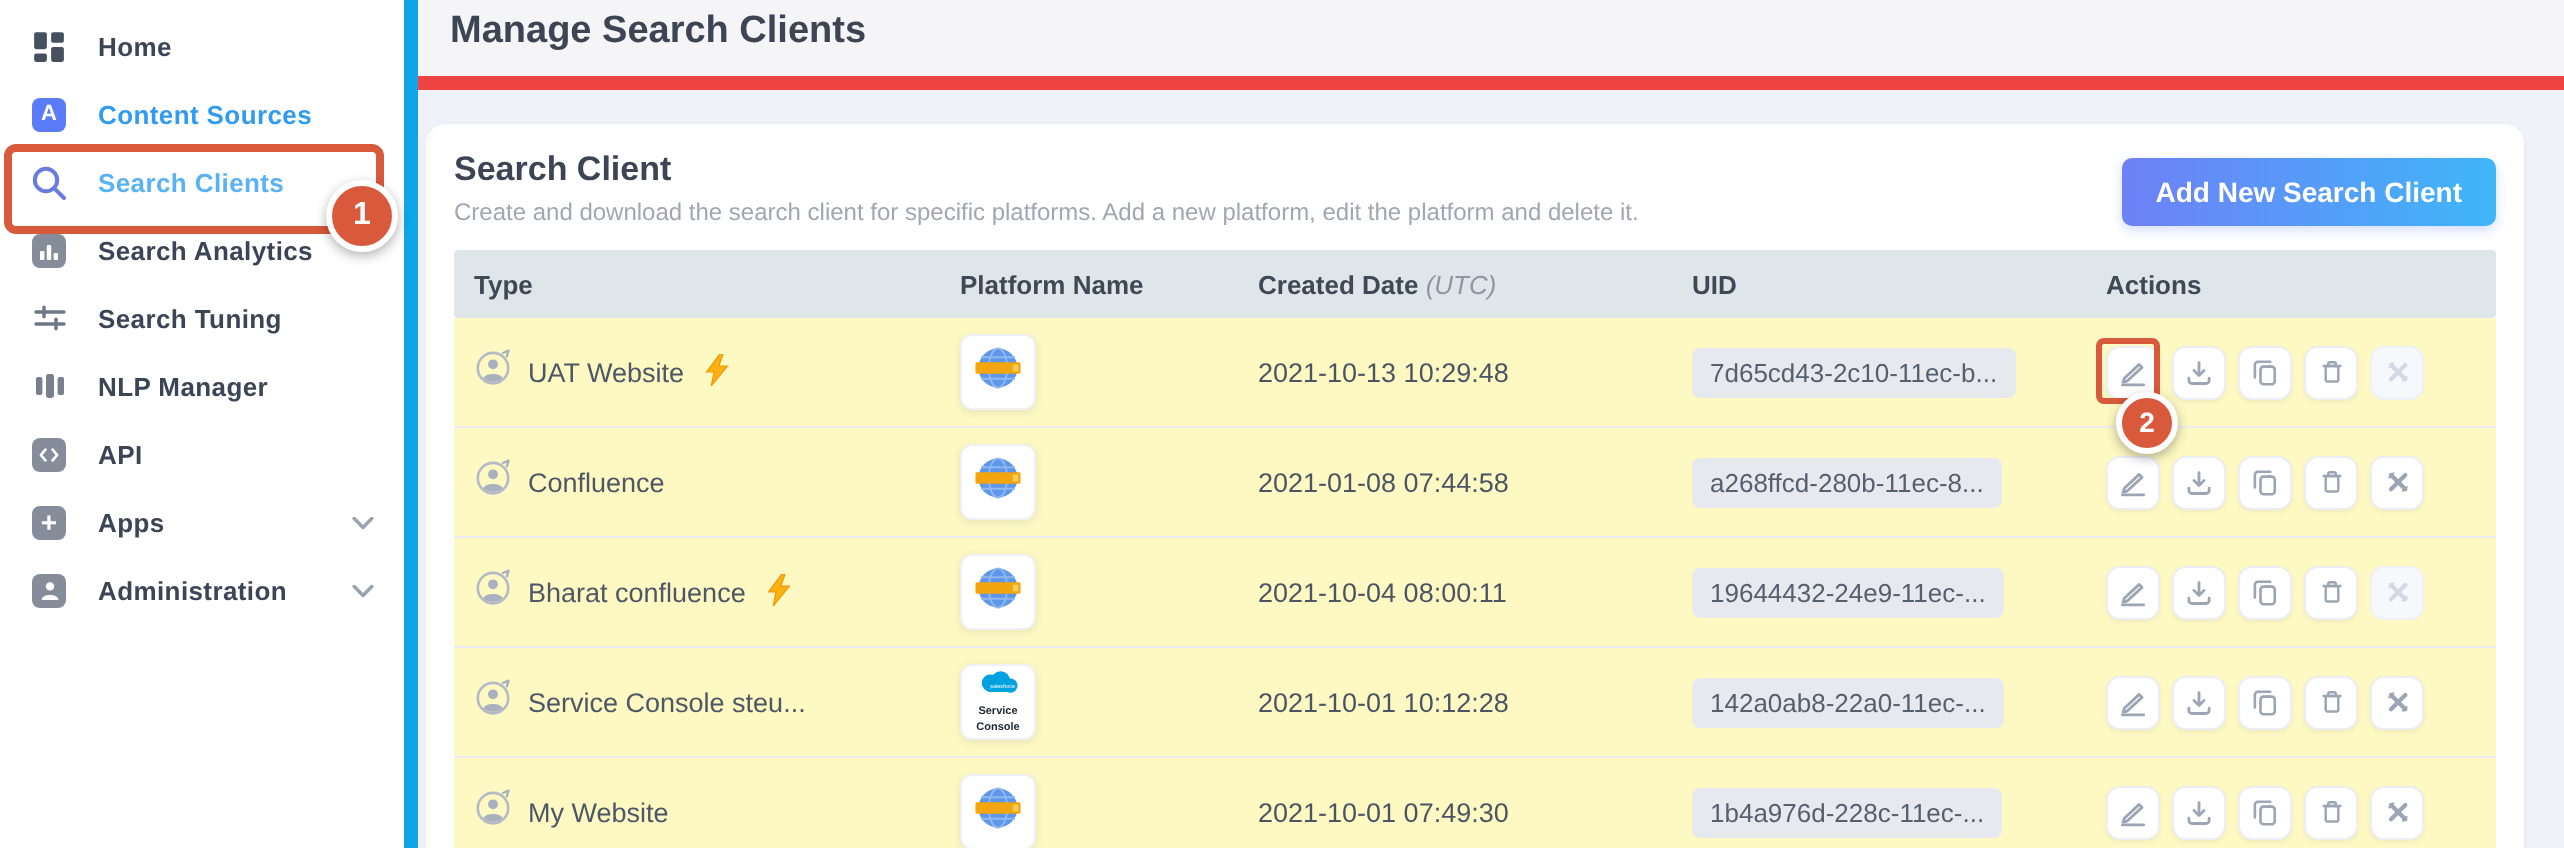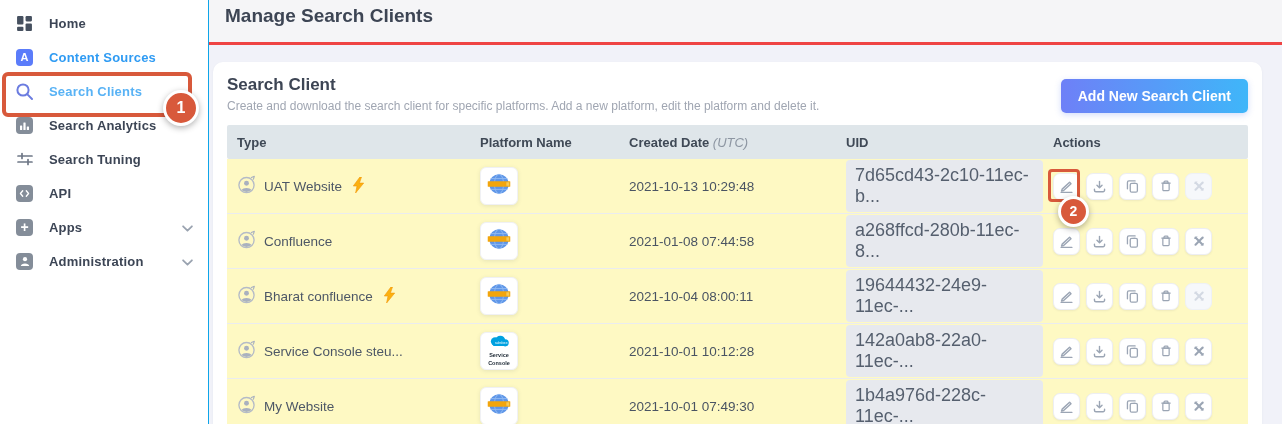--- a/index.html
+++ b/index.html
@@ -1,39 +1,39 @@
 <!DOCTYPE html>
 <html><head>
 <meta charset="utf-8">
 <style>
   * { margin:0; padding:0; box-sizing:border-box; }
   html,body { width:1282px; height:424px; overflow:hidden; font-family:"Liberation Sans", sans-serif; background:#f1f2f9; }
   .app { display:flex; width:1282px; height:424px; }
 
   
-  .sidebar { position:relative; width:209px; background:#ffffff; border-right:1px solid #0ea5e9; padding-top:6px; flex:none; }
+  .sidebar { position:relative; width:209px; background:#ffffff; border-right:7px solid #0ea5e9; padding-top:6px; flex:none; }
   .side-item { display:flex; align-items:center; height:34px; padding:0 14px 0 15px; cursor:pointer; }
   .side-icon { width:19px; height:19px; display:flex; align-items:center; justify-content:center; flex:none; }
   .side-label { margin-left:15px; font-size:13px; font-weight:700; color:#3c4555; letter-spacing:.2px; flex:1; white-space:nowrap; }
   .side-item.c-blue .side-label { color:#2f9bf3; }
   .side-item.c-lightblue .side-label { color:#58b2f5; }
   .side-chevron { width:12px; display:none; }
   .side-item.has-chevron .side-chevron { display:block; }
   .sq { width:17px; height:17px; border-radius:4px; background:#848d99; color:#fff; display:flex; align-items:center; justify-content:center; font-size:11px; font-weight:700; }
   .sq.blue { background:#5b7cfa; }
   .sq.plus { font-size:14px; }
 
   
   .anno-rect-1 { position:absolute; left:2px; top:72px; width:190px; height:45px; border:4px solid #d8593b; border-radius:6px; pointer-events:none; z-index:5; }
   .badge { background:#d8593b; color:#fff; border:3px solid #fff; border-radius:50%; display:flex; align-items:center; justify-content:center; font-weight:700; box-shadow:0 2px 6px rgba(0,0,0,.3); }
   .badge-1 { position:absolute; left:163px; top:90px; width:36px; height:36px; font-size:16px; z-index:6; }
 
   
   .main { flex:1; display:flex; flex-direction:column; background:#f1f2f9; min-width:0; }
-  .page-header { background:#f5f5f7; border-bottom:3px solid #ef4444; padding:5px 20px 8px 16px; height:45px; flex:none; }
+  .page-header { background:#f5f5f7; border-bottom:7px solid #ef4444; padding:5px 20px 8px 16px; height:45px; flex:none; }
   .page-title { font-size:19px; font-weight:700; color:#3d4554; }
   .page-sub { font-size:11.5px; color:#a2a8b4; margin-top:3px; white-space:nowrap; }
 
   .card { background:#fff; border-radius:10px; margin:17px 20px 0 4px; padding:13px 14px; box-shadow:0 1px 3px rgba(40,50,80,.05); flex:1; }
   .card-head { display:flex; justify-content:space-between; align-items:center; }
   .card-title { font-size:17px; font-weight:700; color:#3d4554; }
   .card-sub { font-size:12px; color:#a0a6b2; margin-top:4px; }
   .add-btn { border:none; cursor:pointer; color:#fff; font-family:"Liberation Sans",sans-serif; font-size:14px; font-weight:700; padding:9px 17px; border-radius:5px; background:linear-gradient(90deg,#6e80f7 0%,#3fb6f9 100%); box-shadow:0 2px 6px rgba(80,120,240,.25); margin-top:4px; }
 
   
@@ -46,21 +46,21 @@
   .trow > div { padding-left:10px; }
   .td-name { display:flex; align-items:center; gap:8px; }
   .td-name .nm { font-size:13.5px; color:#4d5766; }
   .bolt { display:none; margin-left:2px; margin-top:2px; }
   .trow.boosted .bolt { display:inline-block; }
   .type-box { width:38px; height:38px; background:#fff; border:1px solid #f0f1f4; border-radius:6px; box-shadow:0 1px 4px rgba(60,70,100,.12); display:flex; flex-direction:column; align-items:center; justify-content:center; }
   .type-sf { display:none; text-align:center; line-height:1; }
   .type-sf .sf-cap { font-size:5.5px; font-weight:700; color:#1b2733; margin-top:1px; line-height:1.2; }
   .trow.t-salesforce .type-sf { display:block; }
   .td-date { font-size:13.5px; color:#4a5463; }
-  .uid-pill { display:inline-block; background:#e7e9ee; border-radius:4px; padding:5px 9px; font-size:18px; color:#555f6e; }
+  .uid-pill { display:inline-block; background:#e7e9ee; border-radius:4px; padding:5px 9px; font-size:13px; color:#555f6e; }
   .td-actions { display:flex; align-items:center; gap:6px; }
   .act-btn { width:27px; height:27px; border-radius:7px; border:1px solid #edeef3; background:#fff; box-shadow:0 1px 2px rgba(60,70,100,.08); display:flex; align-items:center; justify-content:center; cursor:pointer; padding:0; }
   .act-btn svg { stroke:#9ba5b4; }
   .act-btn.disabled { background:#f6f8fb; border-color:#eef1f6; box-shadow:none; cursor:default; }
   .act-btn.disabled svg { stroke:#d3d9e3; }
 
   
   .edit-wrap { position:relative; display:inline-flex; }
   .anno-rect-2, .badge-2 { display:none; }
   .edit-wrap.annotated .anno-rect-2 { display:block; position:absolute; left:-5px; top:-4px; width:32px; height:33px; border:3px solid #d8593b; border-radius:4px; pointer-events:none; z-index:4; }
@@ -125,20 +125,31 @@
               <line x1="2" y1="6" x2="16" y2="6"></line>
               <line x1="2" y1="12" x2="16" y2="12"></line>
               <line x1="6" y1="3.6" x2="6" y2="8.4"></line>
               <line x1="12" y1="9.6" x2="12" y2="14.4"></line>
             </svg>
           </span>
     <span class="side-label">Search Tuning</span>
 
   </div>
 
+  <div class="side-item c-default">
+    <span class="side-icon">
+            <svg width="18" height="18" viewBox="0 0 18 18" fill="#78808e">
+              <rect x="2" y="4.5" width="3.2" height="9" rx="1"></rect>
+              <rect x="7" y="3" width="4" height="12" rx="1.2"></rect>
+              <rect x="12.8" y="4.5" width="3.2" height="9" rx="1"></rect>
+            </svg>
+          </span>
+    <span class="side-label">NLP Manager</span>
+
+  </div>
 
   <div class="side-item c-default">
     <span class="side-icon">
             <span class="sq">
               <svg width="11" height="9" viewBox="0 0 12 10" fill="none" stroke="#ffffff" stroke-width="1.5" stroke-linecap="round" stroke-linejoin="round">
                 <path d="M4 2 L1.5 5 L4 8"></path>
                 <path d="M8 2 L10.5 5 L8 8"></path>
               </svg>
             </span>
           </span>

